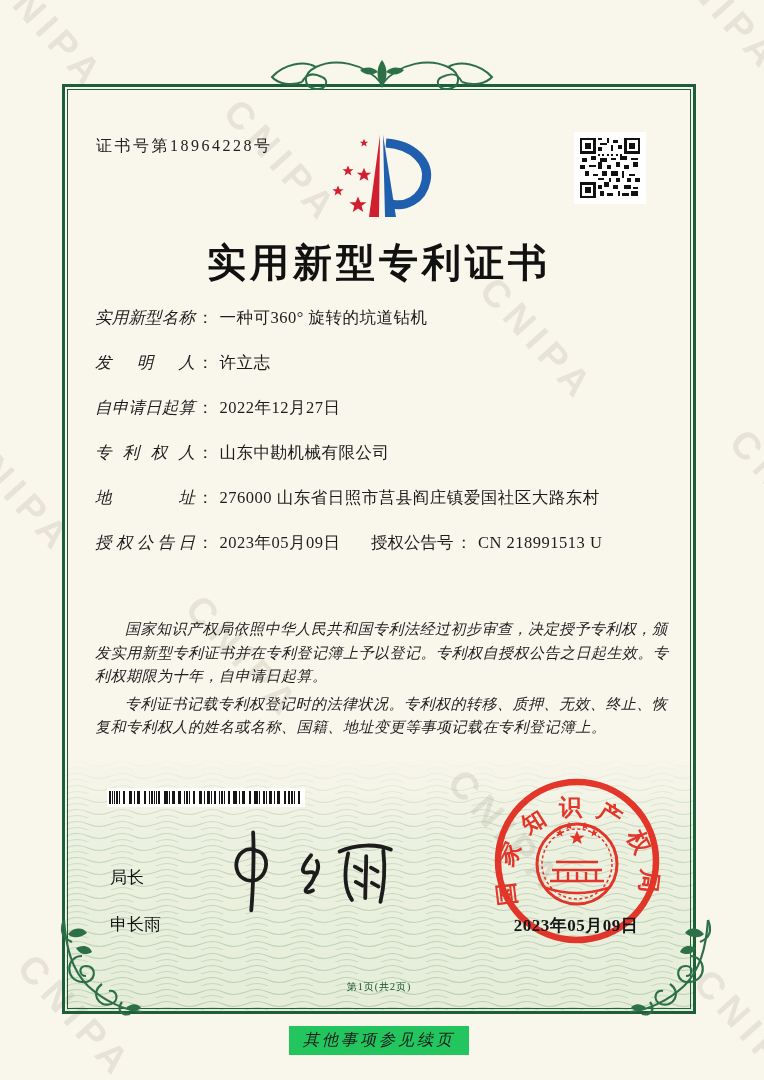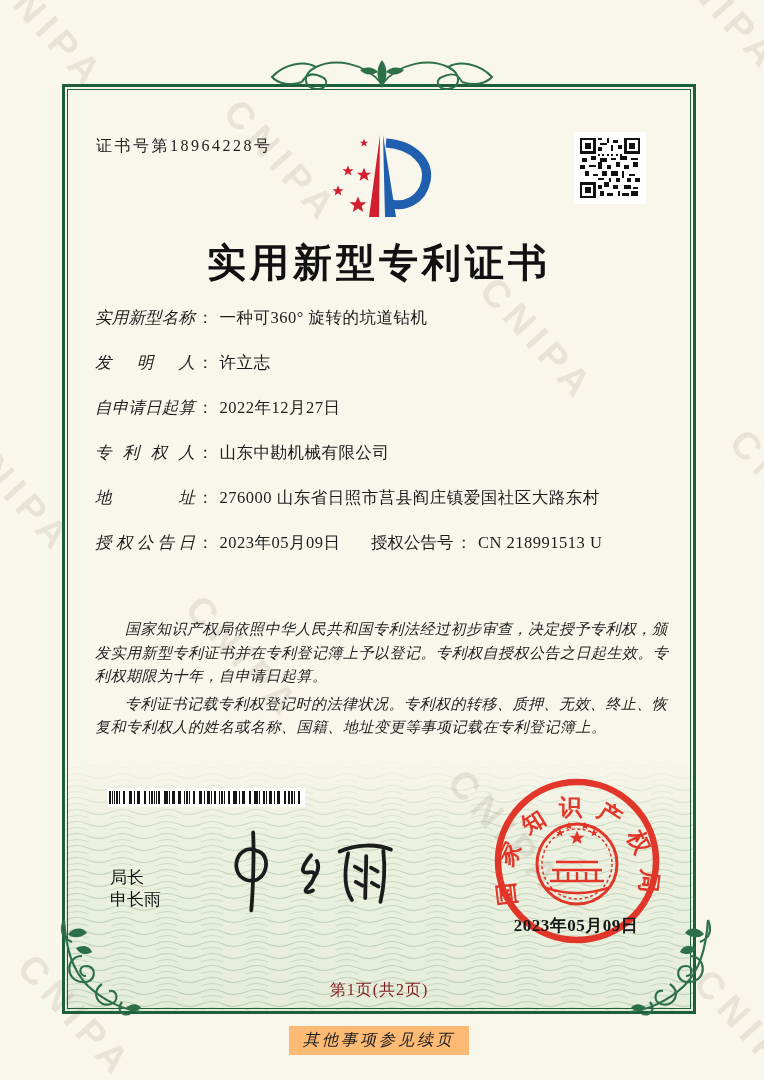--- a/index.html
+++ b/index.html
@@ -39,33 +39,33 @@
   .barcode .bars{width:100%;height:100%;
      background-color:#fff;
      background-image:
        repeating-linear-gradient(90deg,#161616 0 2px,transparent 2px 7px),
        repeating-linear-gradient(90deg,#161616 0 1px,transparent 1px 5px),
        repeating-linear-gradient(90deg,transparent 0 3px,#161616 3px 4px,transparent 4px 11px);}
 
   .issuer{position:absolute;left:110px;top:868px;z-index:5;
           font-family:"Liberation Sans","DejaVu Sans",sans-serif;font-size:17px;color:#141414;}
   .issuer div{line-height:20px;}
-  .issuer .iname{margin-top:2px;}
+  .issuer .iname{margin-top:27px;}
 
   .sig{position:absolute;left:218px;top:824px;z-index:5;}
 
   .seal{position:absolute;left:492px;top:776px;z-index:5;}
   .seal-date{position:absolute;left:508px;top:914px;width:136px;text-align:center;
              font-size:17px;font-weight:bold;color:#161616;letter-spacing:0.5px;z-index:6;}
 
   .page-num{position:absolute;left:62px;top:980px;width:634px;text-align:center;
-            font-size:16px;color:#7f1d1d;letter-spacing:1px;z-index:6;}
+            font-size:10px;color:#14532d;letter-spacing:1px;z-index:6;}
 
   .cont-note{position:absolute;left:62px;top:1026px;width:634px;text-align:center;z-index:4;}
-  .cont-note span{display:inline-block;background:#fdba74;padding:4px 14px;
+  .cont-note span{display:inline-block;background:#22c55e;padding:4px 14px;
                   font-size:16px;font-style:italic;letter-spacing:3px;color:#1c1c1c;}
 
   .orn-top{position:absolute;left:262px;top:52px;z-index:4;}
   .orn-bl{position:absolute;left:56px;top:918px;z-index:4;}
   .orn-br{position:absolute;left:628px;top:918px;z-index:4;transform:scaleX(-1);}
 </style>
 </head>
 <body>
 
 <div class="page">

